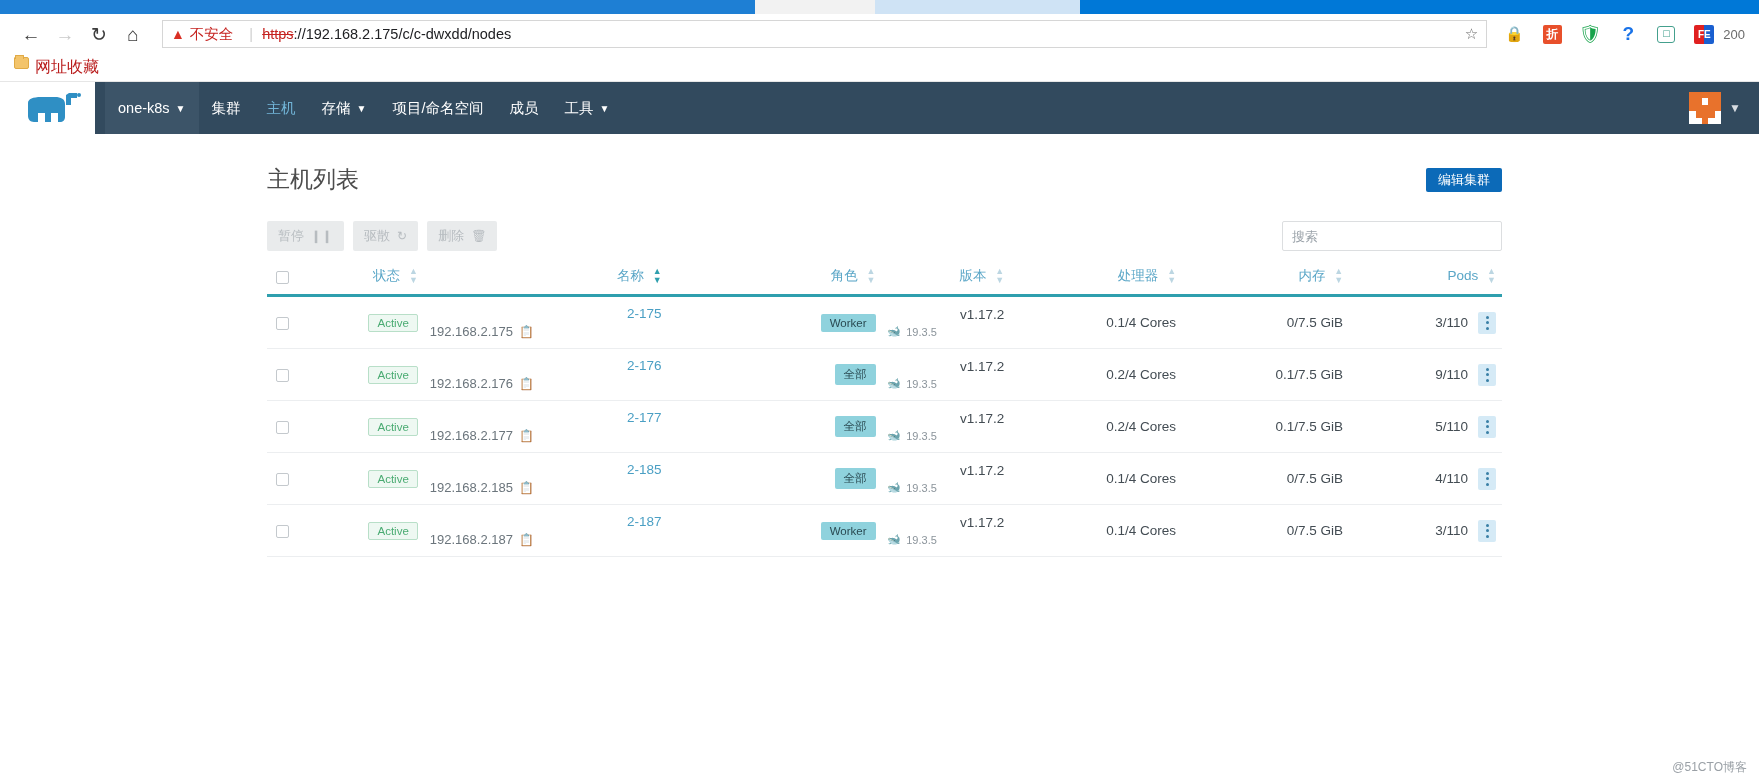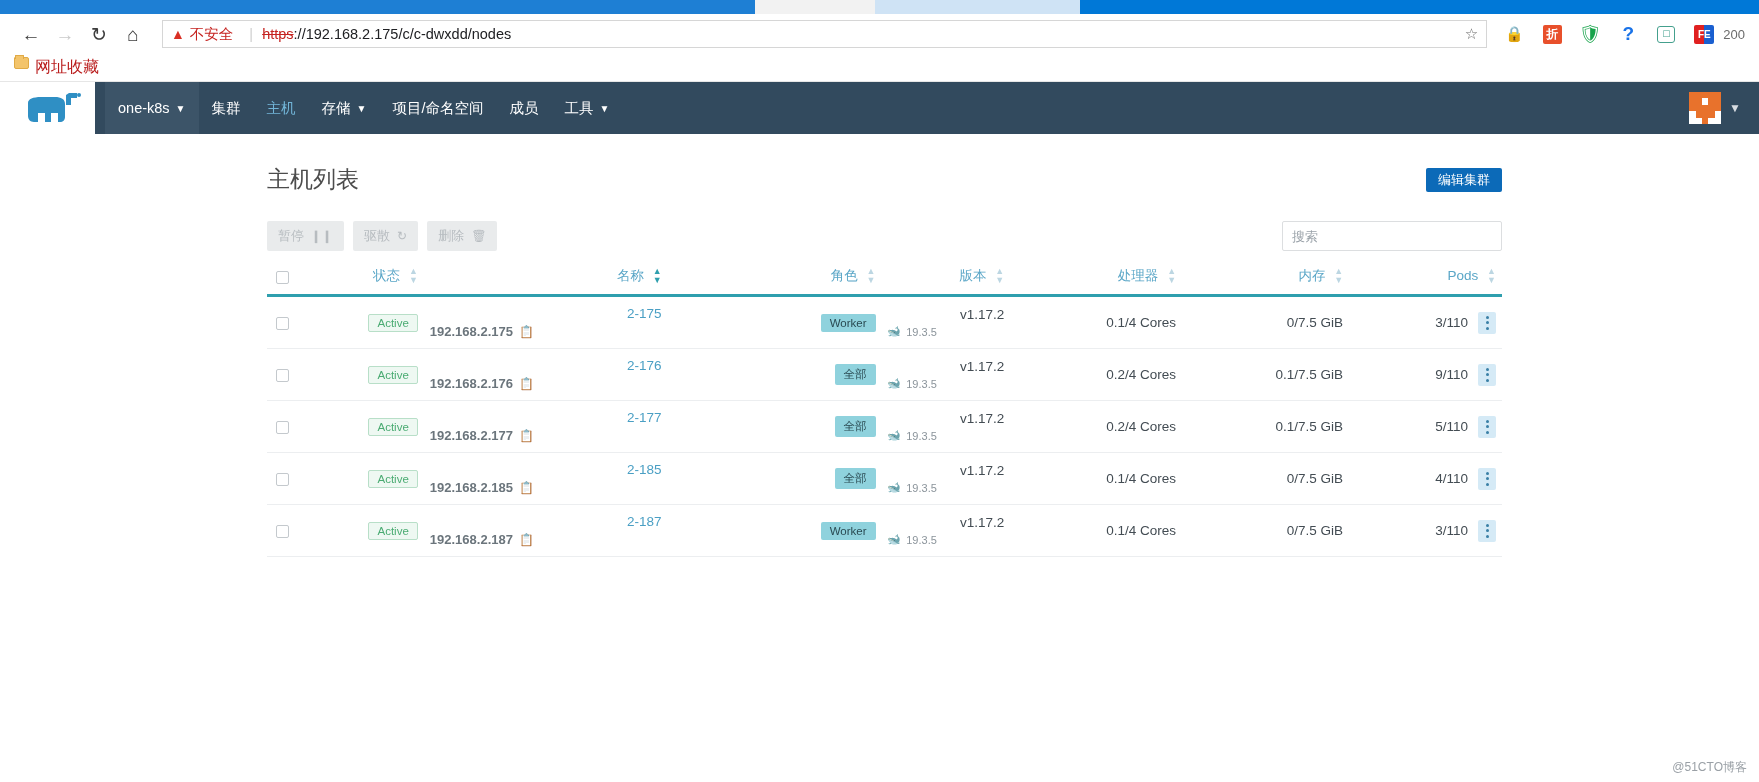--- a/index.html
+++ b/index.html
@@ -158,21 +158,21 @@
   td.cell-check { width: 28px; }
   .cbx {
     width: 13px; height: 13px; border: 1px solid #c4c9cd; border-radius: 2px;
     background: #fff; display: inline-block; vertical-align: middle; cursor: pointer;
   }
   .badge-state {
     display: inline-block; border: 1px solid #b8dfc8; color: #4aab72;
     background: #eef8f2; font-size: 11.5px; padding: 2px 8px; border-radius: 2px;
   }
   .name-link { color: #4a9fc4; font-size: 13.5px; text-decoration: none; display:block; }
-  .ip-line { color: #6b757c; font-size: 13px; margin-top: 3px; display: flex; align-items: center; gap: 6px; font-weight: bold; }
+  .ip-line { color: #6b757c; font-size: 13px; margin-top: 3px; display: flex; align-items: center; gap: 6px; }
   .copy-ic { color: #9aa4ab; font-size: 12px; cursor: pointer; }
   .badge-role {
     display: inline-block; background: #8fd2dd; color: #2a4a52;
     font-size: 11.5px; padding: 3px 9px; border-radius: 2px; margin-left: 35px;
   }
   .ver-main { font-size: 13.5px; color: #434c53; }
   .ver-sub { font-size: 11px; color: #8b949b; margin-top: 3px; display: flex; align-items: center; gap: 5px; }
   .whale { font-size: 11px; color: #7d868d; }
   .kebab {
     display: inline-flex; flex-direction: column; align-items: center; justify-content: center;

